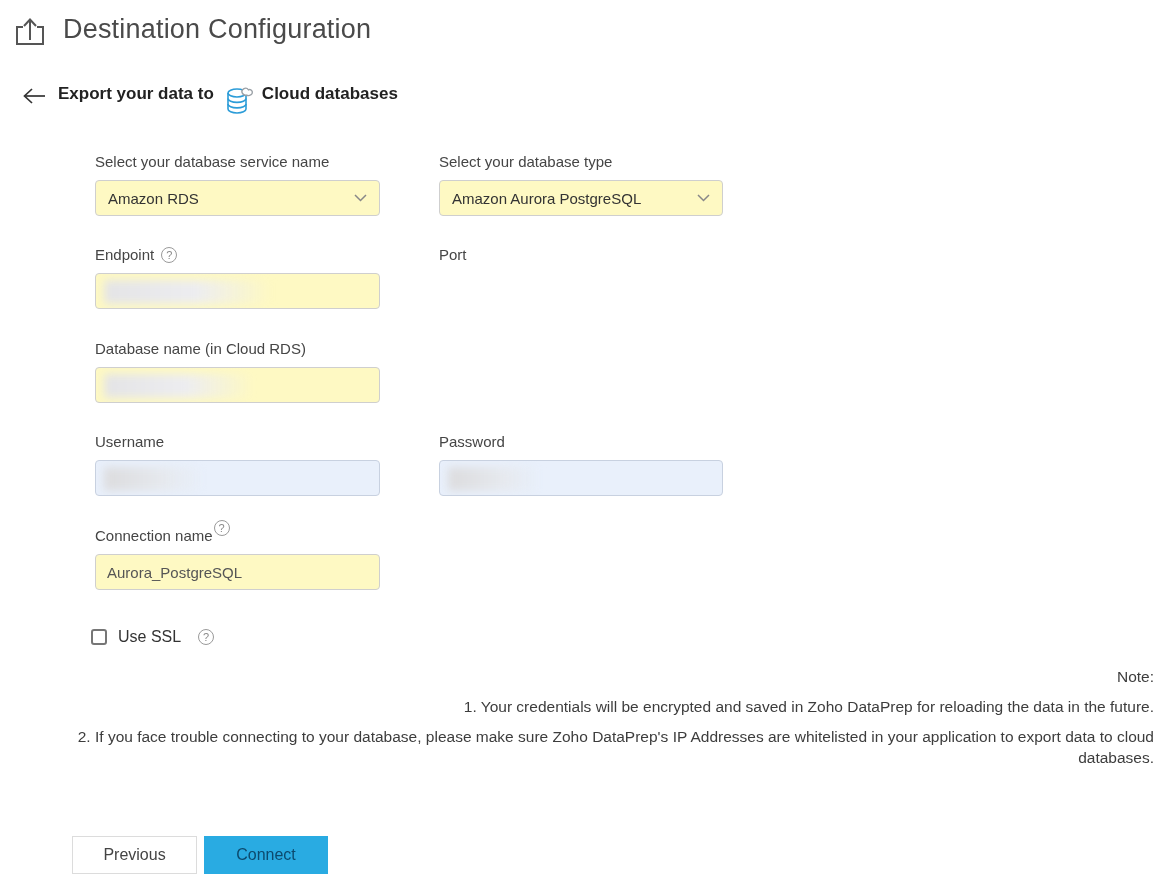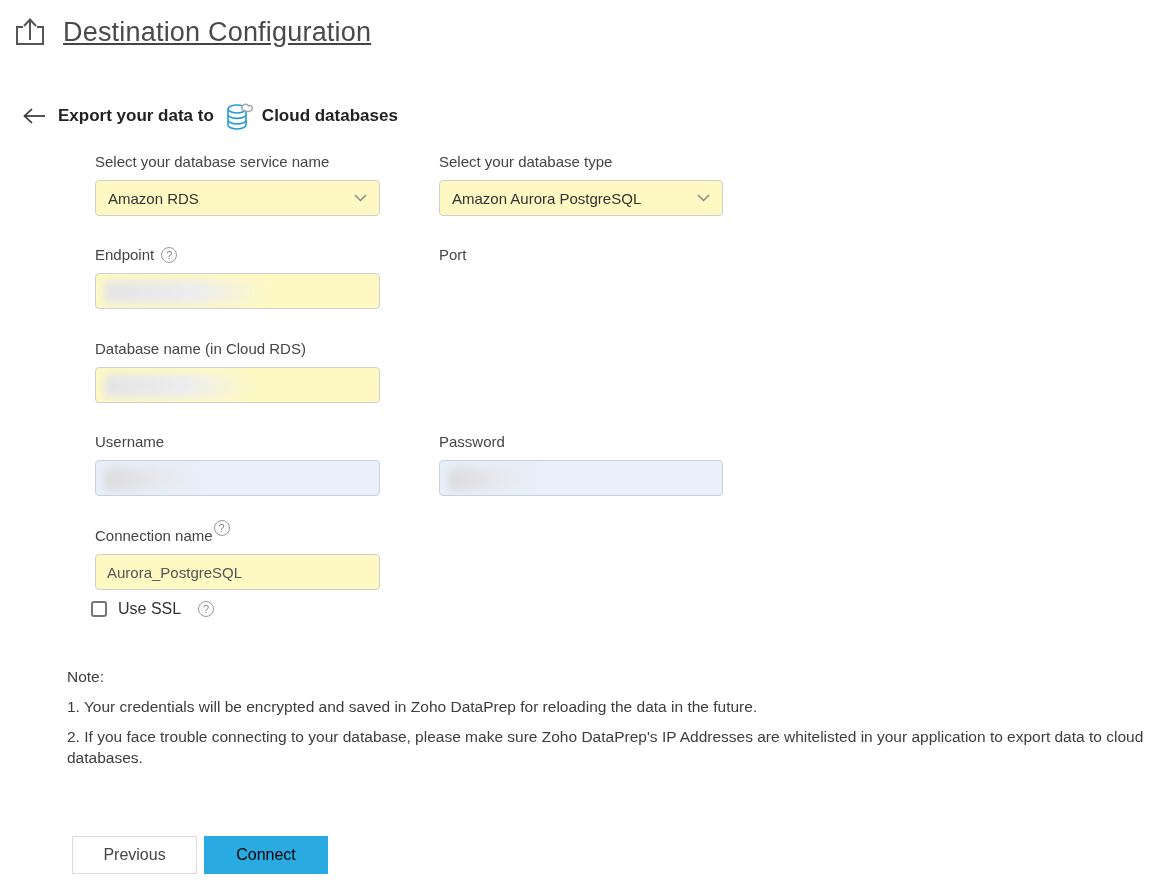--- a/index.html
+++ b/index.html
@@ -1,35 +1,35 @@
 <!DOCTYPE html>
 <html><head>
 <meta charset="utf-8">
 <style>
   * { margin:0; padding:0; box-sizing:border-box; }
   html,body { width:1159px; height:890px; background:#ffffff; overflow:hidden;
               font-family:"Liberation Sans", sans-serif; color:#444; }
   .page { position:relative; width:1159px; height:890px; }
 
   
-  .header { position:absolute; left:12px; top:14px; display:flex; align-items:center;text-decoration:underline; }
+  .header { position:absolute; left:12px; top:14px; display:flex; align-items:flex-start; }
   .header .icon-wrap { width:36px; height:36px; display:flex; align-items:center; justify-content:center; }
   .page-title { font-size:27px; font-weight:300; color:#4a4a4a; margin-left:15px; letter-spacing:.2px; }
 
   
-  .subheader { position:absolute; left:22px; top:100px; display:flex; align-items:center; }
+  .subheader { position:absolute; left:22px; top:84px; display:flex; }
   .back-btn { width:26px; height:24px; display:flex; align-items:center; cursor:pointer; }
   .subheader-text { font-size:17px; font-weight:700; color:#222; margin-left:10px; }
   .cloud-icon-wrap { margin-left:12px; display:flex; align-items:center; }
   .destination-name { font-size:17px; font-weight:700; color:#222; margin-left:8px; }
 
   
   .form { position:absolute; left:67px; top:153px; width:656px; }
   .form-row { display:flex; gap:31px; }
-  .mt30 { margin-top:30px; } .mt31 { margin-top:31px; } .mt26 { margin-top:10px;padding-left:24px; }
+  .mt30 { margin-top:30px; } .mt31 { margin-top:31px; } .mt26 { margin-top:38px;padding-left:24px; }
   .col { width:313px;margin-left:28px; }
   .col.right { width:312px; }
   .field-label { font-size:15px; color:#454545; height:18px; line-height:18px; margin-bottom:9px;
                  display:flex; align-items:center; }
   .input-box, .select-box, input.text-input {
       width:100%; height:36px; border:1px solid #cfcfcf; border-radius:4px;
       background:#fef9c3; font-size:15px; color:#555; }
   input.text-input { padding:0 11px; outline:none; font-family:"Liberation Sans", sans-serif; }
   .select-box { display:flex; align-items:center; justify-content:space-between;
                 padding:0 12px; cursor:pointer; color:#333; }
@@ -49,30 +49,30 @@
           display:inline-block; margin-left:7px; cursor:pointer; background:#fff; }
   .help.sup { position:relative; top:-8px; margin-left:1px; }
 
   
   .ssl-row { display:flex; align-items:center; }
   .checkbox { width:16px; height:16px; border:2px solid #767676; border-radius:3px;
               background:#fff; cursor:pointer; }
   .ssl-label { font-size:16px; color:#333; margin-left:11px; margin-right:10px; }
 
   
-  .note { position:absolute; left:67px; top:668px; width:1087px; font-size:15.5px; color:#3d3d3d; }
+  .note { position:absolute; left:67px; top:668px; width:1087px; font-size:15.5px; color:#3d3d3d;text-align:right; }
   .note-heading { margin-bottom:10px; }
   .note-line { margin-top:9px; line-height:21px; }
 
   
   .actions { position:absolute; left:72px; top:836px; display:flex; }
   .btn { height:38px; font-size:16px; display:flex; align-items:center; justify-content:center;
          cursor:pointer; font-family:"Liberation Sans", sans-serif; }
   .btn-previous { width:125px; background:#fff; border:1px solid #dcdcdc; color:#444; }
-  .btn-connect  { width:124px; background:#29abe2; border:1px solid #29abe2; color:#000000; margin-left:7px;text-align:right; }
+  .btn-connect  { width:124px; background:#29abe2; border:1px solid #29abe2; color:#0c4a6e; margin-left:7px;text-align:right; }
 
   svg { display:block; }
 </style>
 </head>
 <body>
 
 <div class="page">
 
   <div class="header">
     <span class="icon-wrap">

